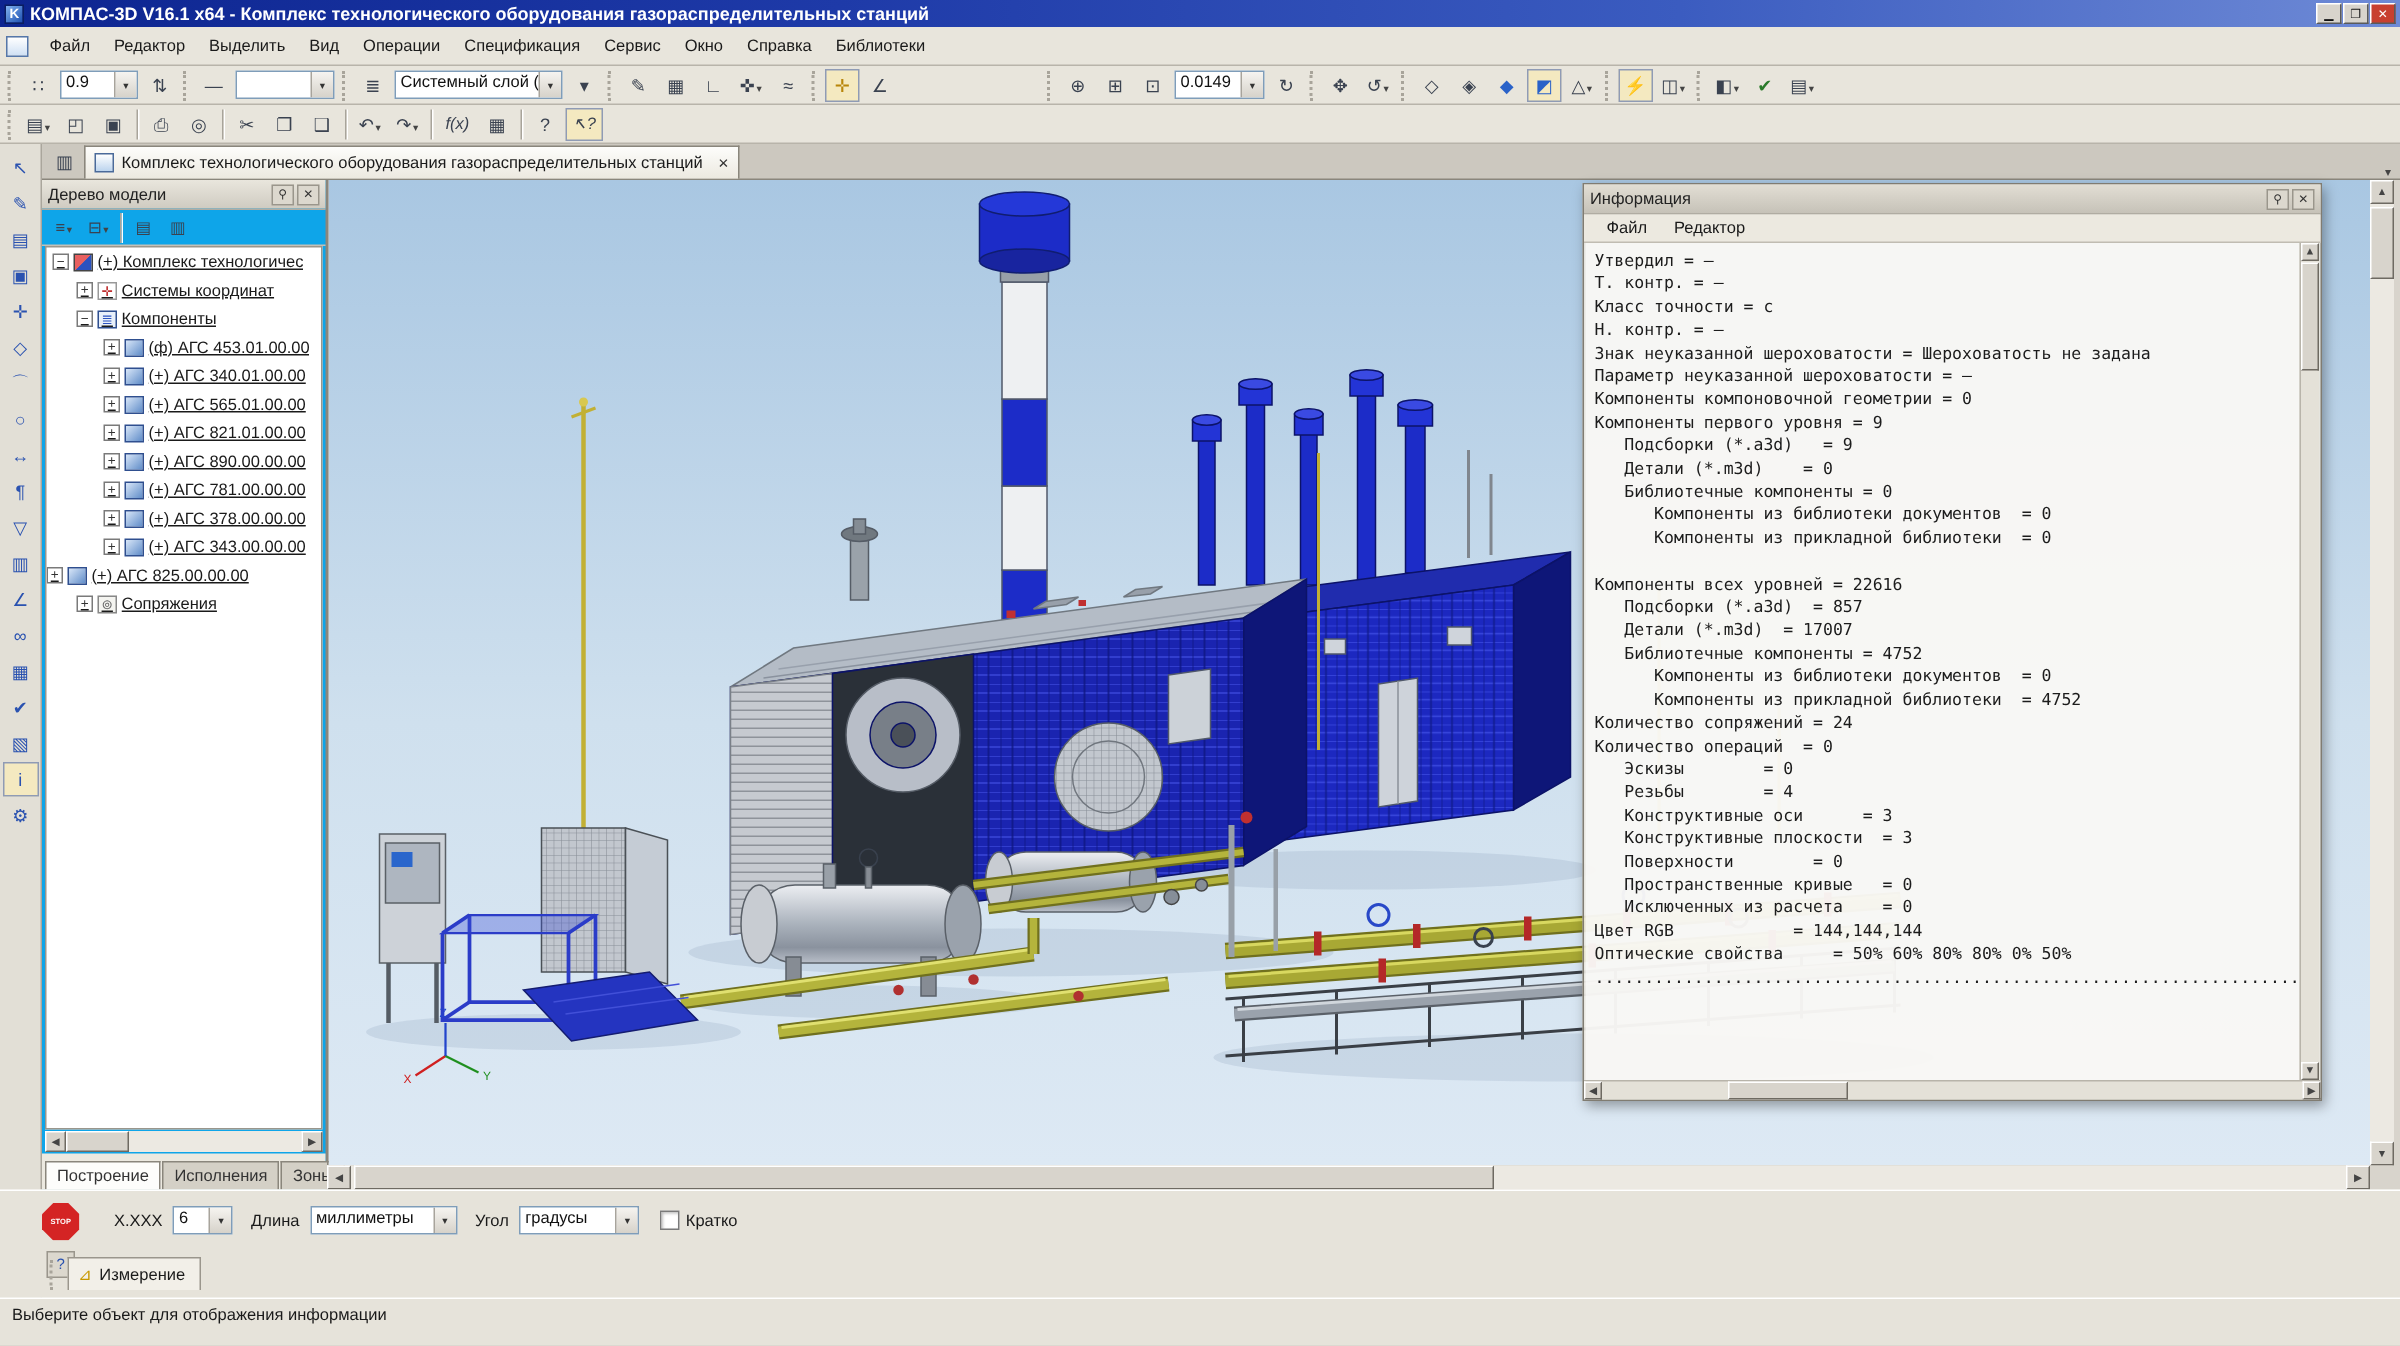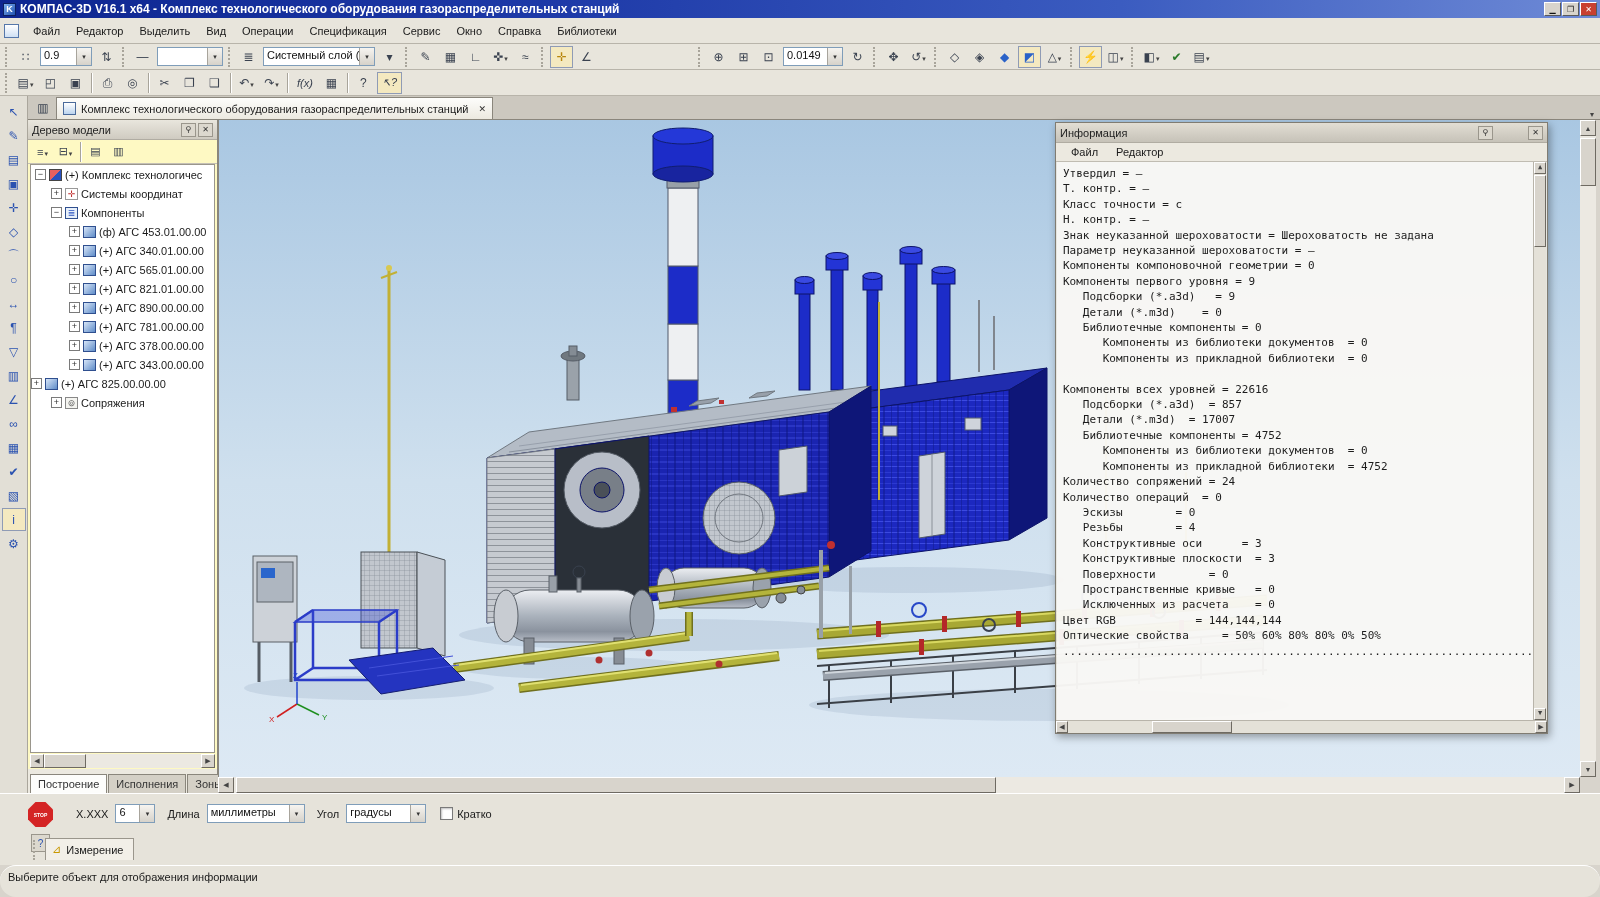--- a/index.html
+++ b/index.html
@@ -52,28 +52,28 @@
   .doctab .dicon{width:13px;height:13px;background:linear-gradient(#fff,#bcd4ee);border:1px solid #4a6a9a;margin-right:5px;}
   .doctab .dclose{margin-left:10px;font-size:9px;color:#333;border:none;background:transparent;}
   .tab-right{margin-left:auto;margin-right:6px;font-size:8px;color:#444;}
 
   
   .compact{position:absolute;left:0;top:96px;width:28px;height:769px;background:#e2dfd6;
     border-right:1px solid #aaa69c;display:flex;flex-direction:column;align-items:center;padding-top:4px;}
   .compact .tbtn{width:24px;height:23px;margin:0 0 1px;color:#2a52b0;font-size:12px;}
 
   
-  .tree{position:absolute;left:28px;top:120px;width:190px;height:673px;background:#fef9c3;border-right:1px solid #8a867c;display:flex;flex-direction:column;}
+  .tree{position:absolute;left:28px;top:120px;width:190px;height:673px;background:#0ea5e9;border-right:1px solid #8a867c;display:flex;flex-direction:column;}
   .phead{height:20px;background:linear-gradient(#e9e6dd,#cfcbc1);border-bottom:1px solid #b0aca2;
     display:flex;align-items:center;padding:0 4px;font-size:11px;color:#222;}
   .phead .ptitle{flex:1;}
   .mini-btn{width:15px;height:14px;border:1px solid #9a968c;background:#dcd8ce;font-size:8px;line-height:12px;text-align:center;padding:0;margin-left:2px;color:#333;}
   .minibar{height:24px;display:flex;align-items:center;padding:1px 3px;border-bottom:1px solid #c4c0b6;}
   .minibar .tbtn{width:21px;height:20px;font-size:11px;}
-  .tbody{flex:1;background:#fff;border:1px solid #9a968c;margin:0 2px;overflow:hidden;}
+  .tbody{flex:1;background:#fff;border:1px solid #9a968c;margin:0 2px;overflow:hidden;text-decoration:underline;}
   .trow{display:flex;align-items:center;height:19px;white-space:nowrap;}
   .exp{width:11px;height:11px;border:1px solid #7a7a7a;background:#fff;font-size:9px;line-height:9px;text-align:center;color:#333;flex:none;margin-right:3px;}
   .exp.plus::before{content:"+";}
   .exp.minus::before{content:"−";}
   .ticon{position:relative;width:13px;height:12px;flex:none;margin-right:3px;display:flex;align-items:center;justify-content:center;font-size:9px;}
   .ticon.root{background:linear-gradient(135deg,#e86060 49%,#2a52c0 51%);border:1px solid #444;}
   .ticon.asm{background:linear-gradient(135deg,#d8e6f8,#5f8cc8);border:1px solid #2f4f8f;}
   .ticon.axes{background:#fff;border:1px solid #999;color:#c03030;}
   .ticon.axes::before{content:"✛";}
   .ticon.comp{background:#e8f0fa;border:1px solid #2f4f8f;color:#2a52c0;}
@@ -93,21 +93,21 @@
     display:flex;align-items:center;justify-content:center;font-size:7px;}
   .sb-thumb{position:absolute;border:1px solid;border-color:#fff #6e6a62 #6e6a62 #fff;background:#d8d4cc;}
   .vp-v{left:1580px;top:120px;width:16px;height:657px;}
   .vp-h{left:218px;top:777px;width:1362px;height:16px;}
   .sb-corner{position:absolute;left:1580px;top:777px;width:16px;height:16px;background:#d8d4cc;}
 
   
   .info{position:absolute;left:1055px;top:122px;width:493px;height:612px;
     background:rgba(234,231,222,0.9);border:1px solid #807c72;box-shadow:2px 3px 8px rgba(0,0,0,0.35);
     display:flex;flex-direction:column;}
-  .info .phead{background:linear-gradient(#e2ded4,#c6c2b8);gap:33px;}
+  .info .phead{background:linear-gradient(#e2ded4,#c6c2b8);}
   .info-menu{height:19px;display:flex;align-items:center;padding-left:6px;border-bottom:1px solid #c0bcb2;background:rgba(236,233,224,0.9);}
   .info-menu .menu-item{padding:2px 9px;}
   .info-content{flex:1;position:relative;background:rgba(255,255,255,0.66);margin:0 1px;overflow:hidden;
     font-family:"DejaVu Sans Mono",monospace;font-size:11px;line-height:15.4px;color:#1c1c1c;padding:4px 6px 0 6px;}
   .iline{white-space:pre;min-height:15.4px;}
   .info-vscroll{position:absolute;right:0;top:0;width:13px;height:100%;background:#e4e1d8;border-left:1px solid #b8b4aa;}
   .info-hscroll{height:13px;position:relative;background:#e4e1d8;border-top:1px solid #b8b4aa;}
 
   
   .prop-bar{position:absolute;left:0;top:793px;width:1600px;height:72px;background:#e6e3da;border-top:1px solid #fff;}
@@ -118,21 +118,21 @@
   .prop-controls{position:absolute;left:66px;top:10px;display:flex;align-items:center;}
   .plabel{margin:0 5px 0 10px;color:#1a1a1a;}
   .chk{width:13px;height:13px;background:#fff;border:1px solid #7a7a7a;box-shadow:inset 1px 1px 2px rgba(0,0,0,0.25);margin:0 4px 0 12px;}
   .ptab-row{position:absolute;left:30px;top:44px;display:flex;align-items:flex-end;height:22px;}
   .ptab{display:inline-flex;align-items:center;height:22px;padding:0 10px 0 6px;background:#f2efe8;
     border:1px solid #9a968c;border-bottom:none;margin-left:4px;}
   .ptab .picon{color:#c89800;font-size:11px;margin-right:5px;}
 
   
   .statusbar{position:absolute;left:0;top:865px;width:1600px;height:32px;background:#e6e3da;
-    border-top:1px solid #fff;padding:5px 8px;color:#1a1a1a;border-radius:16px;}
+    border-top:1px solid #fff;padding:5px 8px;color:#1a1a1a;}
 </style>
 </head>
 <body>
 
 <div class="titlebar">
   <span class="app-icon">K</span>
   <span class="title-text">КОМПАС-3D V16.1 x64 - Комплекс технологического оборудования газораспределительных станций</span>
   <button class="win-btn">▁</button>
   <button class="win-btn">❐</button>
   <button class="win-btn close">✕</button>

